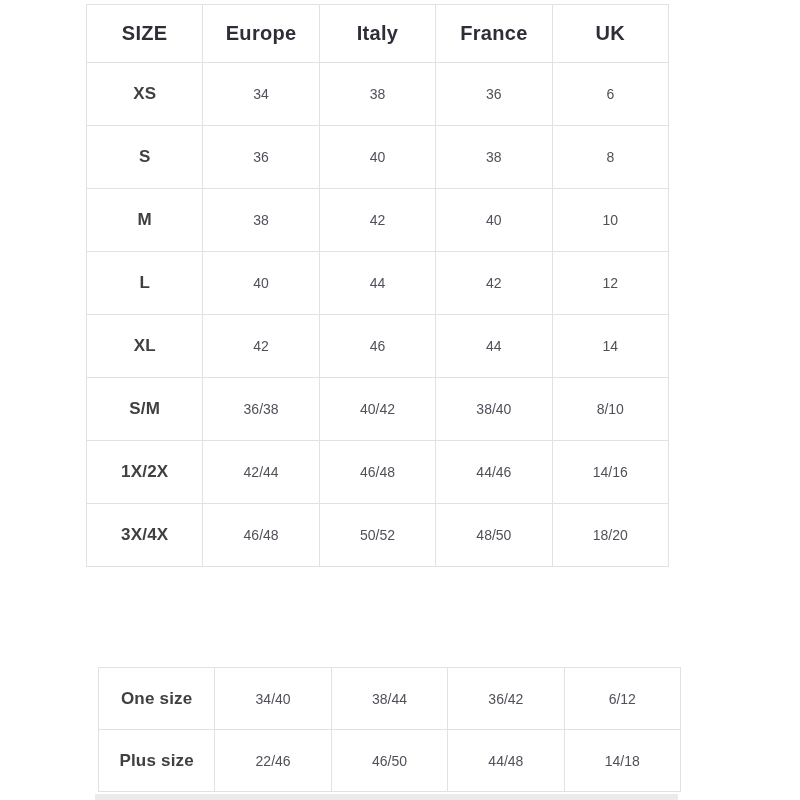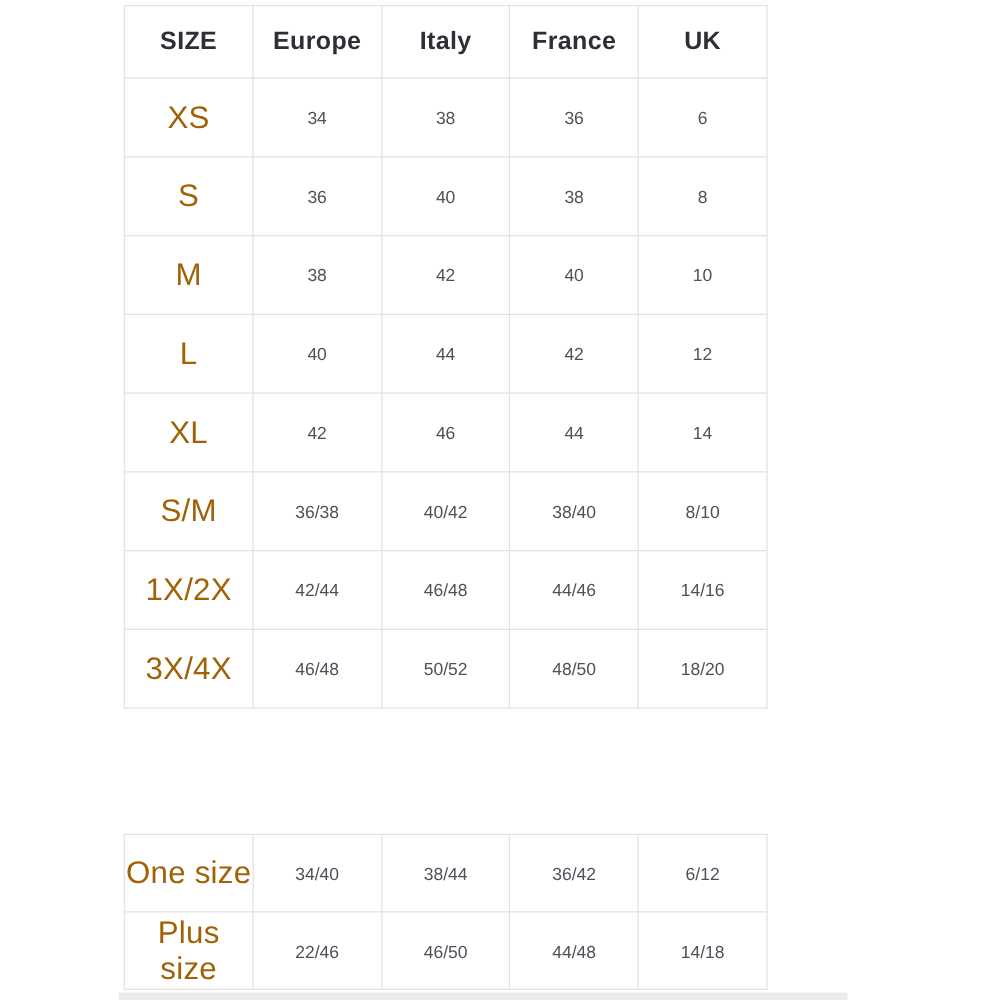--- a/index.html
+++ b/index.html
@@ -12,28 +12,28 @@
     overflow: hidden;
   }
   .stage {
     position: relative;
     width: 800px;
     height: 800px;
     background: #ffffff;
   }
   table.size-table {
     position: absolute;
-    left: 99px;
-    width: 515px;
+    left: 86px;
+    width: 583px;
     border-collapse: collapse;
     table-layout: fixed;
     background: #ffffff;
   }
   #main-table { top: 4px; }
-  #special-table { top: 667px; }
+  #special-table { top: 667px; margin-left: 12px; }
   table.size-table th,
   table.size-table td {
     border: 1px solid #e2e2e2;
     text-align: center;
     vertical-align: middle;
     padding: 0;
     background: #ffffff;
   }
   table.size-table th {
     height: 57px;
@@ -42,23 +42,23 @@
     color: #2e2e38;
     letter-spacing: 0.3px;
   }
   table.size-table td {
     height: 62px;
     font-size: 14px;
     font-weight: normal;
     color: #50505a;
   }
   table.size-table td.row-label {
-    font-weight: normal;
-    color: #a16207;
-    font-size: 25px;
+    font-weight: bold;
+    color: #404040;
+    font-size: 17px;
     letter-spacing: 0.2px;
   }
   #special-table td { height: 61px; }
   .footer-bar {
     position: absolute;
     left: 95px;
     top: 794px;
     width: 583px;
     height: 6px;
     background: #edeaea;

